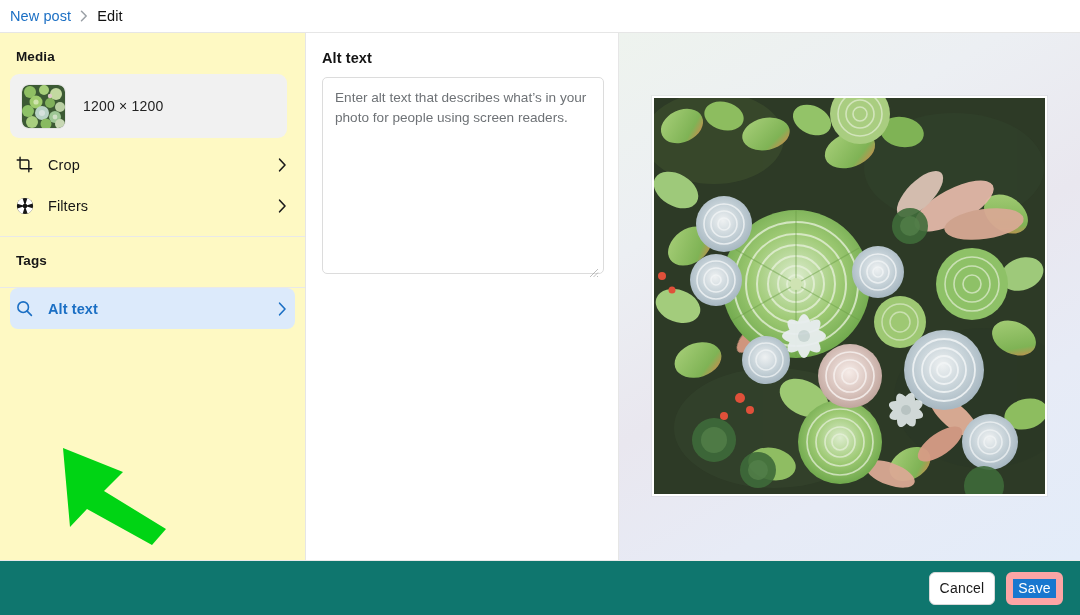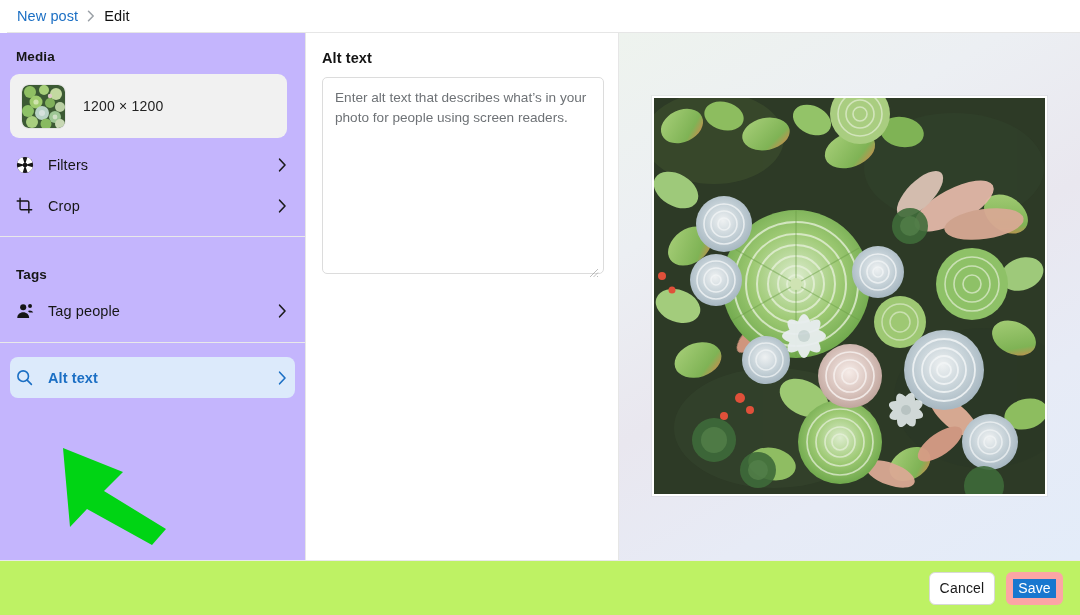--- a/index.html
+++ b/index.html
@@ -3,21 +3,21 @@
 <meta charset="utf-8">
 <style>
   * { box-sizing: border-box; margin: 0; padding: 0; }
   html, body {
     width: 1080px; height: 615px;
     font-family: "Liberation Sans", sans-serif;
     background: #ffffff;
     overflow: hidden;
   }
 
-  .app { position: relative; width: 1080px; height: 584px; background:#fff;padding-left:7px; }
+  .app { position: relative; width: 1080px; height: 584px; background:#fff; }
 
   
   .breadcrumb {
     height: 33px;
     display: flex; align-items: center;
     padding-left: 10px;
     gap: 9px;
     border-bottom: 1px solid #e6e6e6;
     background: #fff;
   }
@@ -29,23 +29,23 @@
   .bc-current { color:#121212; font-size:14.5px; font-weight:normal; letter-spacing:.1px; }
 
   
   .body-row {
     position:absolute; top:33px; left:0; width:1080px; height:527px;
     display:flex;
   }
 
   
   .sidebar {
-    width:306px; height:527px; background:#c4b5fd;
+    width:306px; height:527px; background:#fef9c3;
     border-right:1px solid #e6e6e6;
-    display:flex; flex-direction:column;gap:14px;
+    display:flex; flex-direction:column;
   }
   .section { padding: 0 10px; }
   .section.divide { border-bottom:1px solid #e9e9e9; }
   .section-title {
     font-size:13.5px; font-weight:bold; color:#161616;
     padding: 16px 6px 8px 6px; letter-spacing:.1px;
   }
 
   .media-card {
     background:#f1f1f1; border-radius:9px;
@@ -108,21 +108,21 @@
     padding:2px;
     box-shadow: 0 0 0 1px rgba(0,0,0,.04);
     position:relative; overflow:hidden;
     margin-top: -1px;
   }
   .photo { position:absolute; inset:2px; overflow:hidden; }
 
   
   .footer {
     position:absolute; left:0; top:560px; width:1080px; height:55px;
-    background:#bef264; border-top:1px solid #e9e9e9;
+    background:#0f766e; border-top:1px solid #e9e9e9;
     display:flex; align-items:center; justify-content:flex-end;
     gap:11px; padding-right:17px;
   }
   .btn {
     font-family:"Liberation Sans", sans-serif;
     font-size:14px; letter-spacing:.2px;
     border-radius:6px; cursor:pointer;
     height:33px; display:flex; align-items:center; justify-content:center;
   }
   .btn-cancel { background:#fff; border:1px solid #d8d8d8; color:#1a1a1a; width:66px; }
@@ -180,72 +180,56 @@
                 <circle cx="14" cy="17" r="2.6" fill="#cfe3ad"></circle>
                 <circle cx="28" cy="11" r="2.2" fill="#e0c9c9"></circle>
               </g>
             </svg>
           </div>
           <span class="dim-text">1200 × 1200</span>
         </div>
 
         <div class="row-item">
           <span class="ic">
+            <svg width="17" height="17" viewBox="0 0 18 18" fill="none" aria-hidden="true">
+              <path d="M4.3 1.3 V12.1 a1.4 1.4 0 0 0 1.4 1.4 H16.6" stroke="#161616" stroke-width="1.5" stroke-linecap="round"></path>
+              <path d="M1.3 4.3 H12.2 a1.4 1.4 0 0 1 1.4 1.4 V16.6" stroke="#161616" stroke-width="1.5" stroke-linecap="round"></path>
+            </svg>
+          </span>
+          <span class="lbl">Crop</span>
+          <span class="chev">
+            <svg width="9" height="14" viewBox="0 0 9 14" fill="none" aria-hidden="true">
+              <path d="M1.6 1.2 L7 7 L1.6 12.8" stroke="currentColor" stroke-width="1.6" stroke-linecap="round" stroke-linejoin="round"></path>
+            </svg>
+          </span>
+        </div>
+
+        <div class="row-item">
+          <span class="ic">
             <svg width="18" height="18" viewBox="0 0 20 20" aria-hidden="true">
               <circle cx="10" cy="10" r="9" fill="#161616"></circle>
               <path d="M10 10 L18.4 7.2 A9 9 0 0 0 12.6 1.3 Z" fill="#ffffff"></path>
               <path d="M10 10 L12.8 18.4 A9 9 0 0 0 18.6 12.5 Z" fill="#ffffff"></path>
               <path d="M10 10 L1.6 12.8 A9 9 0 0 0 7.4 18.7 Z" fill="#ffffff"></path>
               <path d="M10 10 L7.3 1.5 A9 9 0 0 0 1.4 7.4 Z" fill="#ffffff"></path>
               <circle cx="10" cy="10" r="2.6" fill="#161616"></circle>
             </svg>
           </span>
           <span class="lbl">Filters</span>
           <span class="chev">
             <svg width="9" height="14" viewBox="0 0 9 14" fill="none" aria-hidden="true">
               <path d="M1.6 1.2 L7 7 L1.6 12.8" stroke="currentColor" stroke-width="1.6" stroke-linecap="round" stroke-linejoin="round"></path>
             </svg>
           </span>
         </div>
-
-        <div class="row-item">
-          <span class="ic">
-            <svg width="17" height="17" viewBox="0 0 18 18" fill="none" aria-hidden="true">
-              <path d="M4.3 1.3 V12.1 a1.4 1.4 0 0 0 1.4 1.4 H16.6" stroke="#161616" stroke-width="1.5" stroke-linecap="round"></path>
-              <path d="M1.3 4.3 H12.2 a1.4 1.4 0 0 1 1.4 1.4 V16.6" stroke="#161616" stroke-width="1.5" stroke-linecap="round"></path>
-            </svg>
-          </span>
-          <span class="lbl">Crop</span>
-          <span class="chev">
-            <svg width="9" height="14" viewBox="0 0 9 14" fill="none" aria-hidden="true">
-              <path d="M1.6 1.2 L7 7 L1.6 12.8" stroke="currentColor" stroke-width="1.6" stroke-linecap="round" stroke-linejoin="round"></path>
-            </svg>
-          </span>
-        </div>
         <div style="height:10px"></div>
       </div>
 
       <div class="section divide">
         <div class="section-title">Tags</div>
-        <div class="row-item">
-          <span class="ic">
-            <svg width="18" height="16" viewBox="0 0 20 17" aria-hidden="true">
-              <circle cx="8" cy="4.4" r="3.4" fill="#161616"></circle>
-              <path d="M1.4 16.2 c0-3.6 2.9-6.2 6.6-6.2 s6.6 2.6 6.6 6.2 z" fill="#161616"></path>
-              <circle cx="15.6" cy="3" r="2.2" fill="#161616"></circle>
-              <path d="M13.2 8.6 c1.9-1.3 5-0.6 5.9 1.6 h-4.2 z" fill="#161616"></path>
-            </svg>
-          </span>
-          <span class="lbl">Tag people</span>
-          <span class="chev">
-            <svg width="9" height="14" viewBox="0 0 9 14" fill="none" aria-hidden="true">
-              <path d="M1.6 1.2 L7 7 L1.6 12.8" stroke="currentColor" stroke-width="1.6" stroke-linecap="round" stroke-linejoin="round"></path>
-            </svg>
-          </span>
-        </div>
         <div style="height:11px"></div>
       </div>
 
       <div class="section">
         <div class="row-item active">
           <span class="ic">
             <svg width="17" height="17" viewBox="0 0 18 18" fill="none" aria-hidden="true">
               <circle cx="7.6" cy="7.6" r="5.6" stroke="#1b6fc4" stroke-width="1.7"></circle>
               <path d="M11.8 11.8 L16.3 16.3" stroke="#1b6fc4" stroke-width="1.7" stroke-linecap="round"></path>
             </svg>

